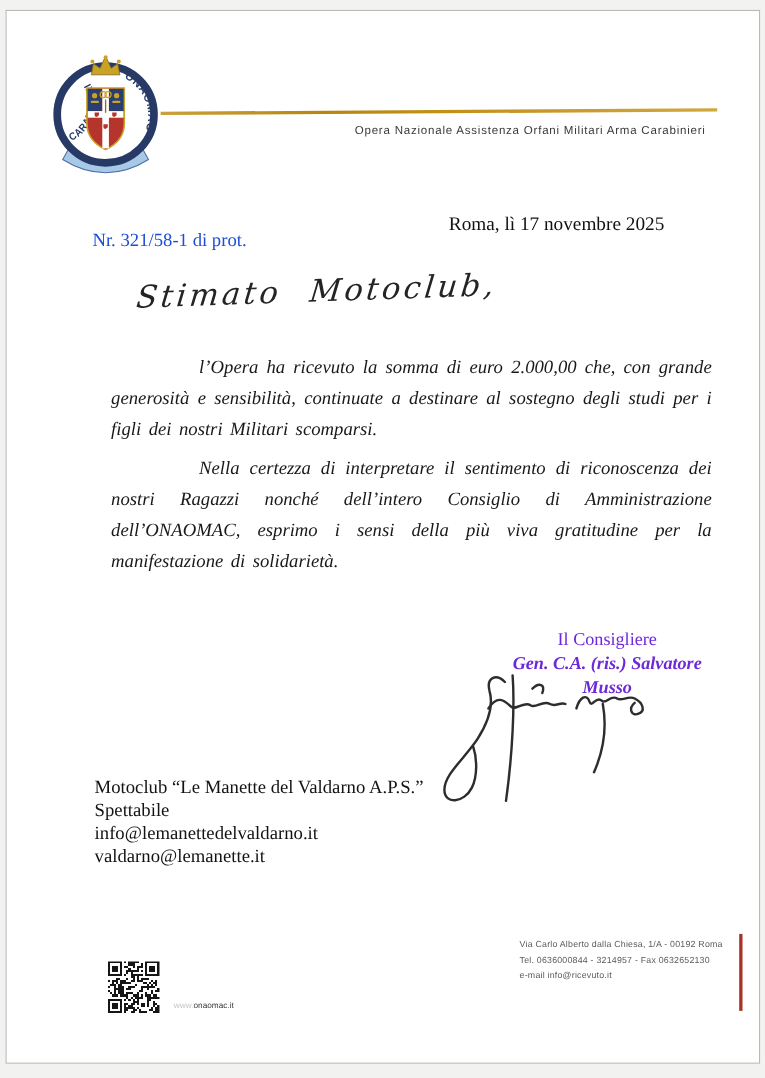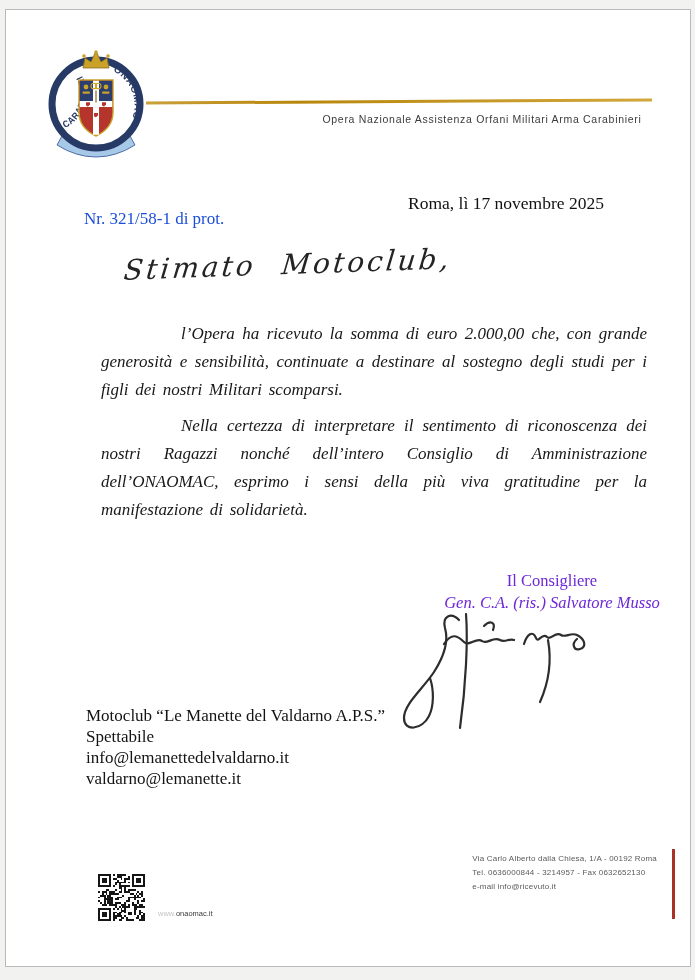--- a/index.html
+++ b/index.html
@@ -47,21 +47,21 @@
     margin:0;
     font-style:italic;font-size:17px;line-height:28px;
     color:#181818;text-align:justify;text-indent:80px;
     word-spacing:2.5px;
   }
   .letter-body p + p{margin-top:8px;}
 
   
   .sig-block{left:390px;top:560px;width:216px;text-align:center;
     font-size:16.5px;line-height:22px;color:#6d28d9;margin-left:48px;}
-  .sig-name{font-style:italic;}
+  .sig-name{font-style:italic;font-weight:bold;}
   .sig-scribble{left:390px;top:600px;width:205px;height:130px;}
 
   
   .recipient{left:80px;top:695px;font-size:17px;line-height:21px;color:#131313;}
 
   
   .qr{left:92px;top:864px;width:47px;height:47px;}
   .qr-label{
     left:152px;top:899px;
     font-family:"Liberation Sans", sans-serif;font-size:7.5px;color:#3a3a3a;text-align:center;

